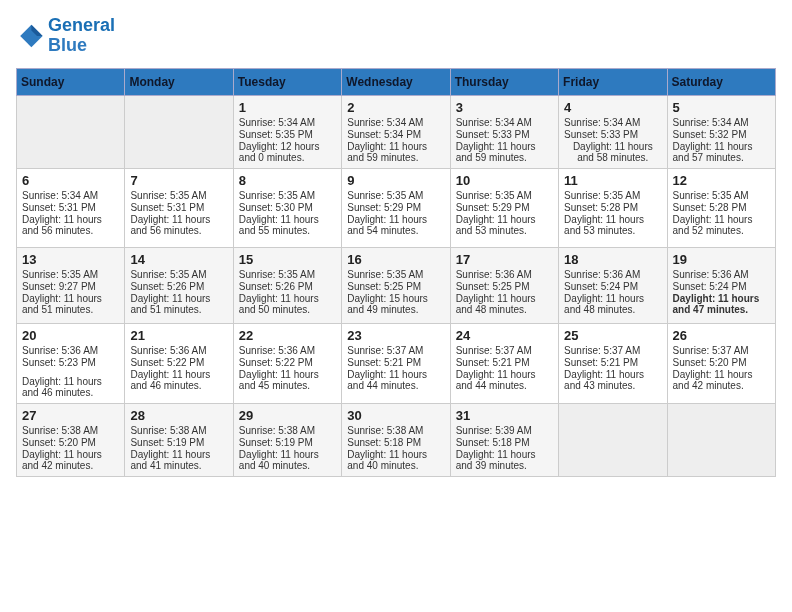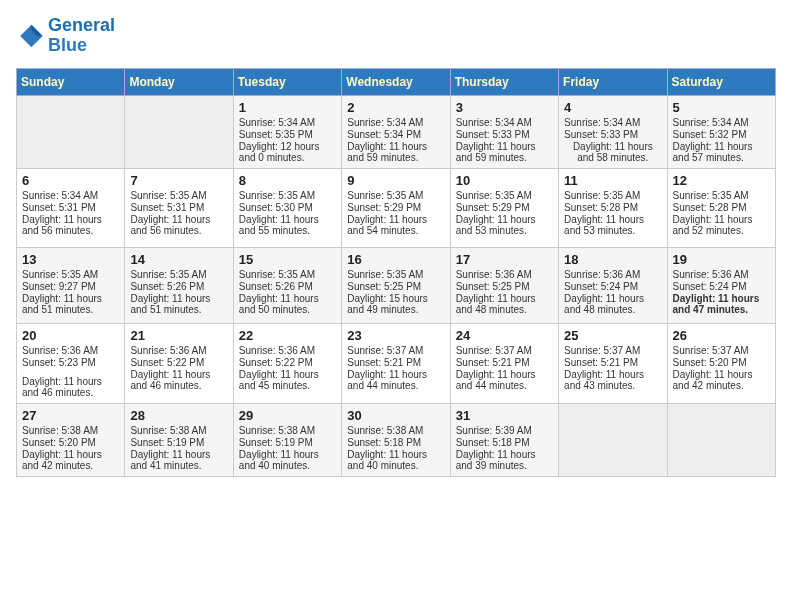--- a/index.html
+++ b/index.html
@@ -45,21 +45,21 @@
     .subtitle {
       font-size: 15px;
       color: #555;
     }
     table {
       width: 100%;
       border-collapse: collapse;
     }
     thead tr th {
       background-color: #2e7abf;
-      color: #fef9c3;
+      color: #0f172a;
       font-size: 12px;
       font-weight: bold;
       padding: 6px 4px;
       text-align: left;
       border: 1px solid #aac;
     }
     tbody tr td {
       vertical-align: top;
       border: 1px solid #ccc;
       padding: 4px 5px;

